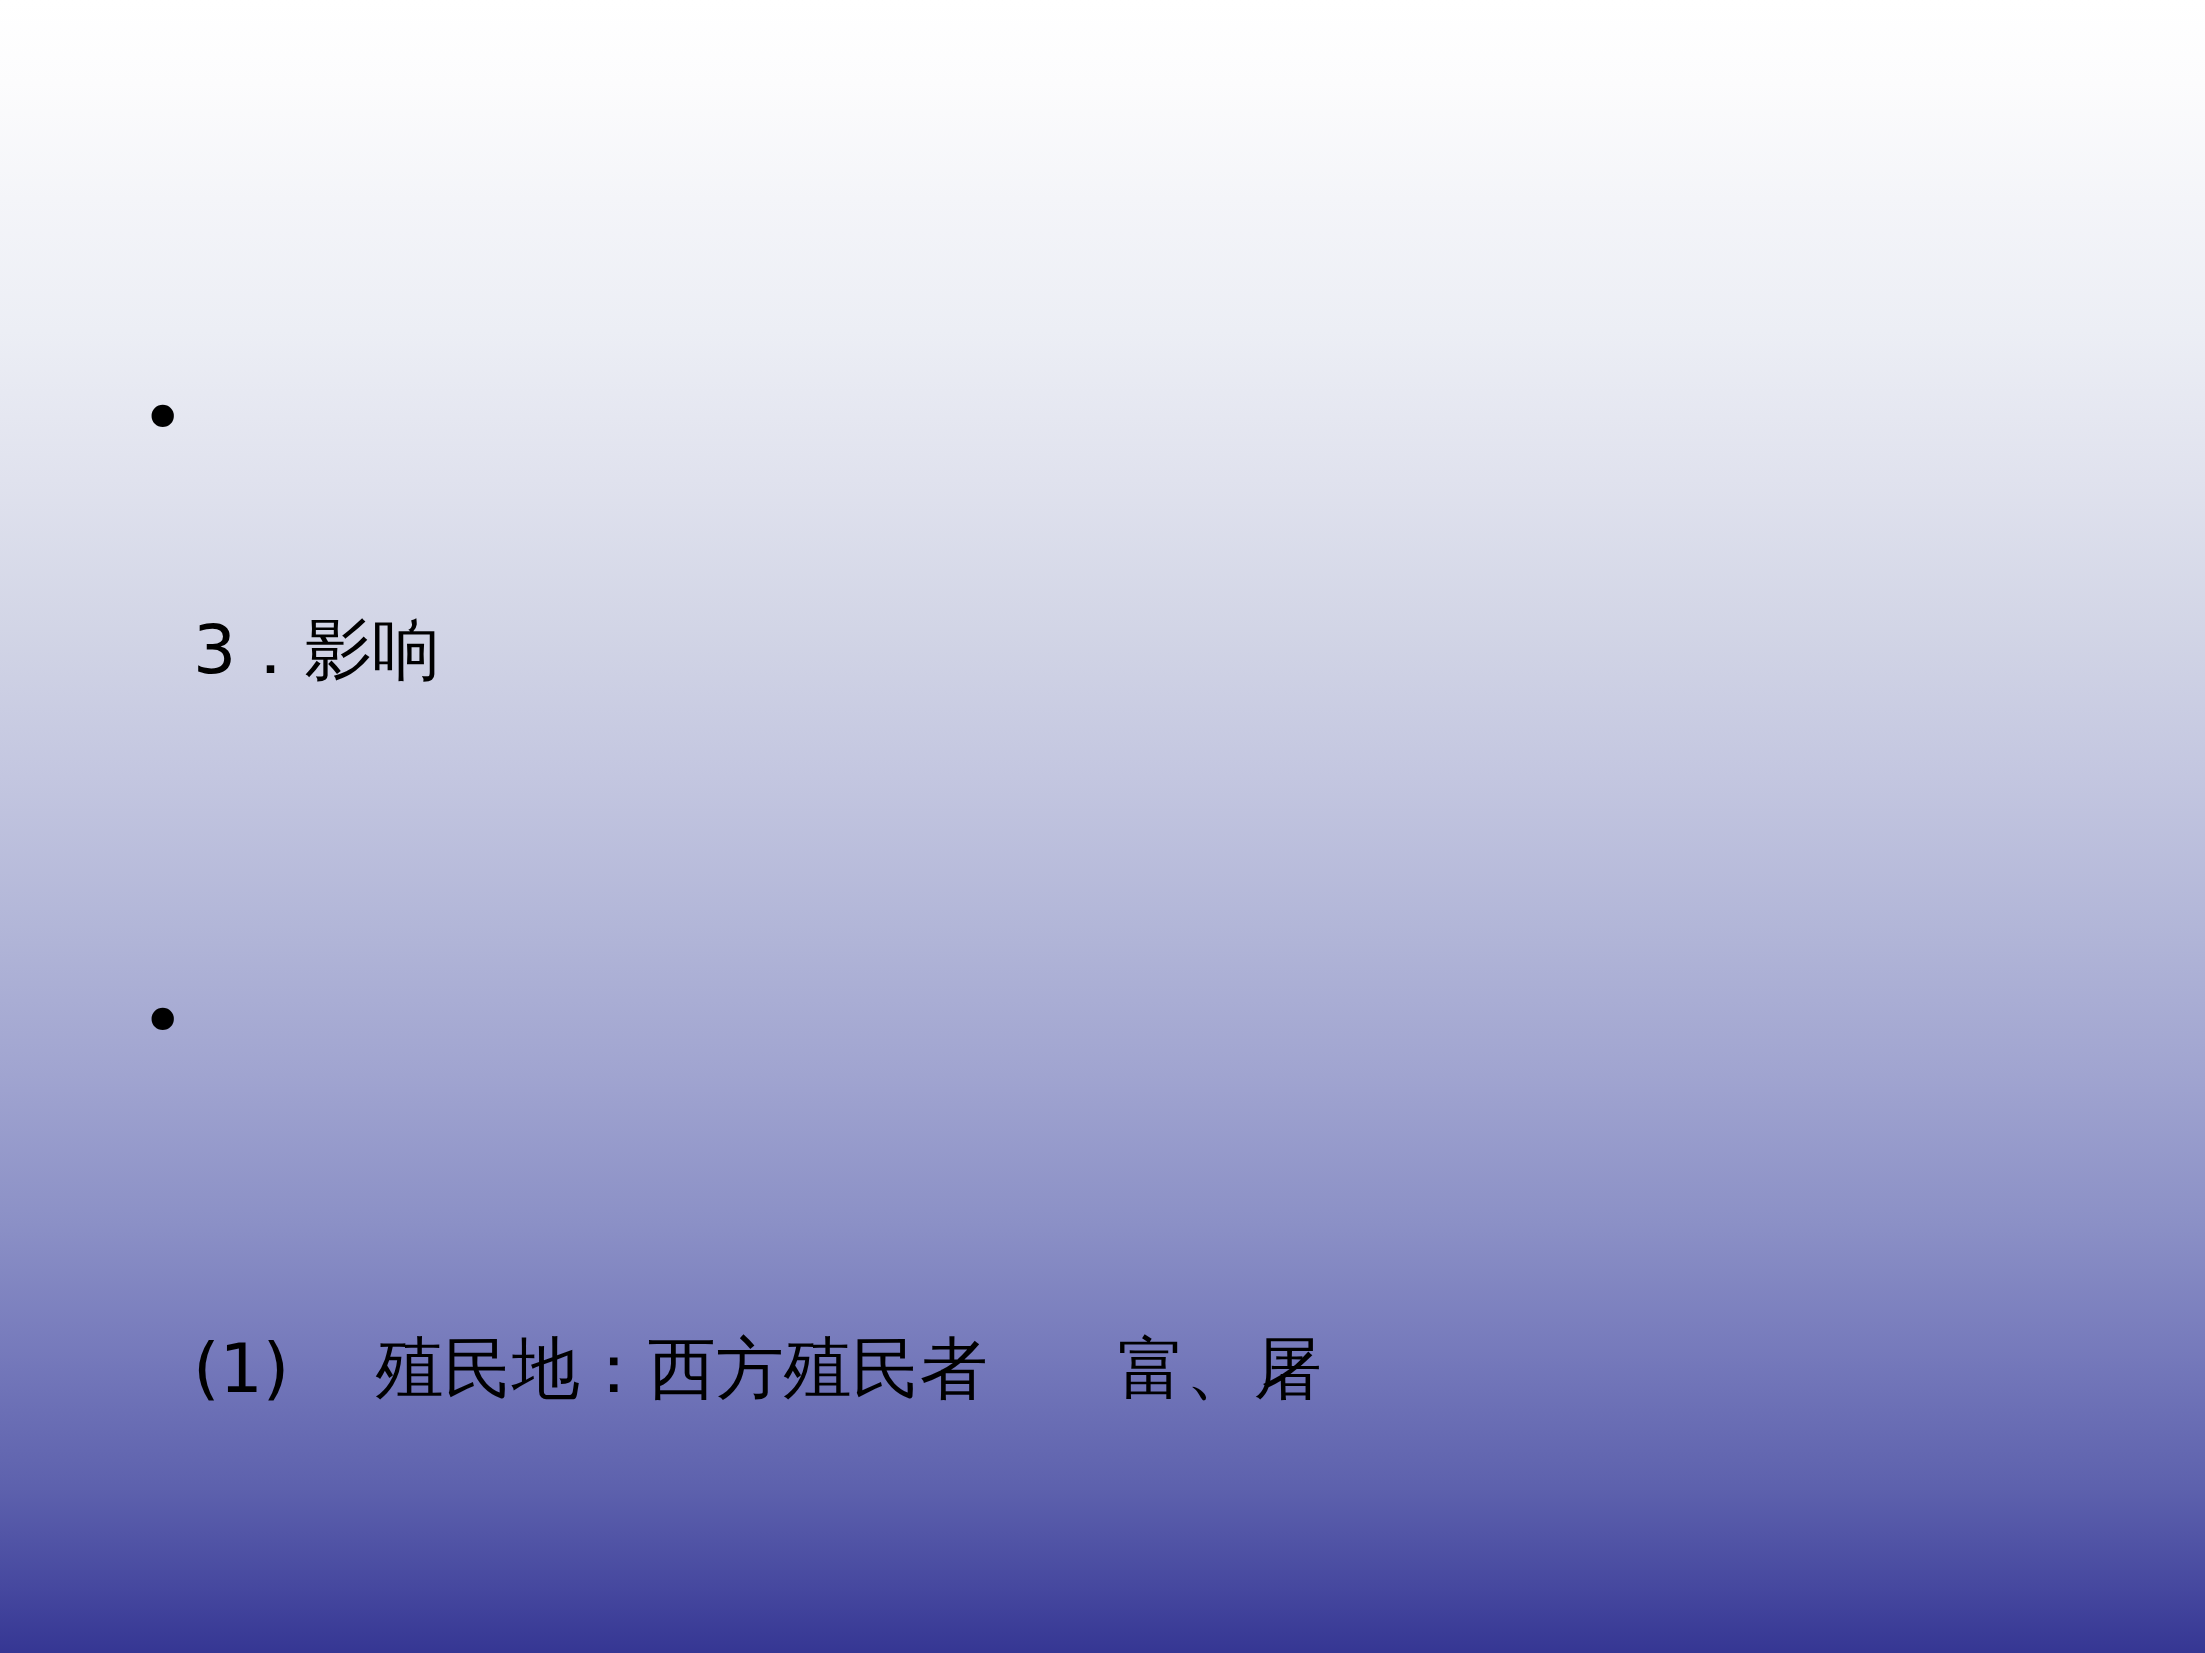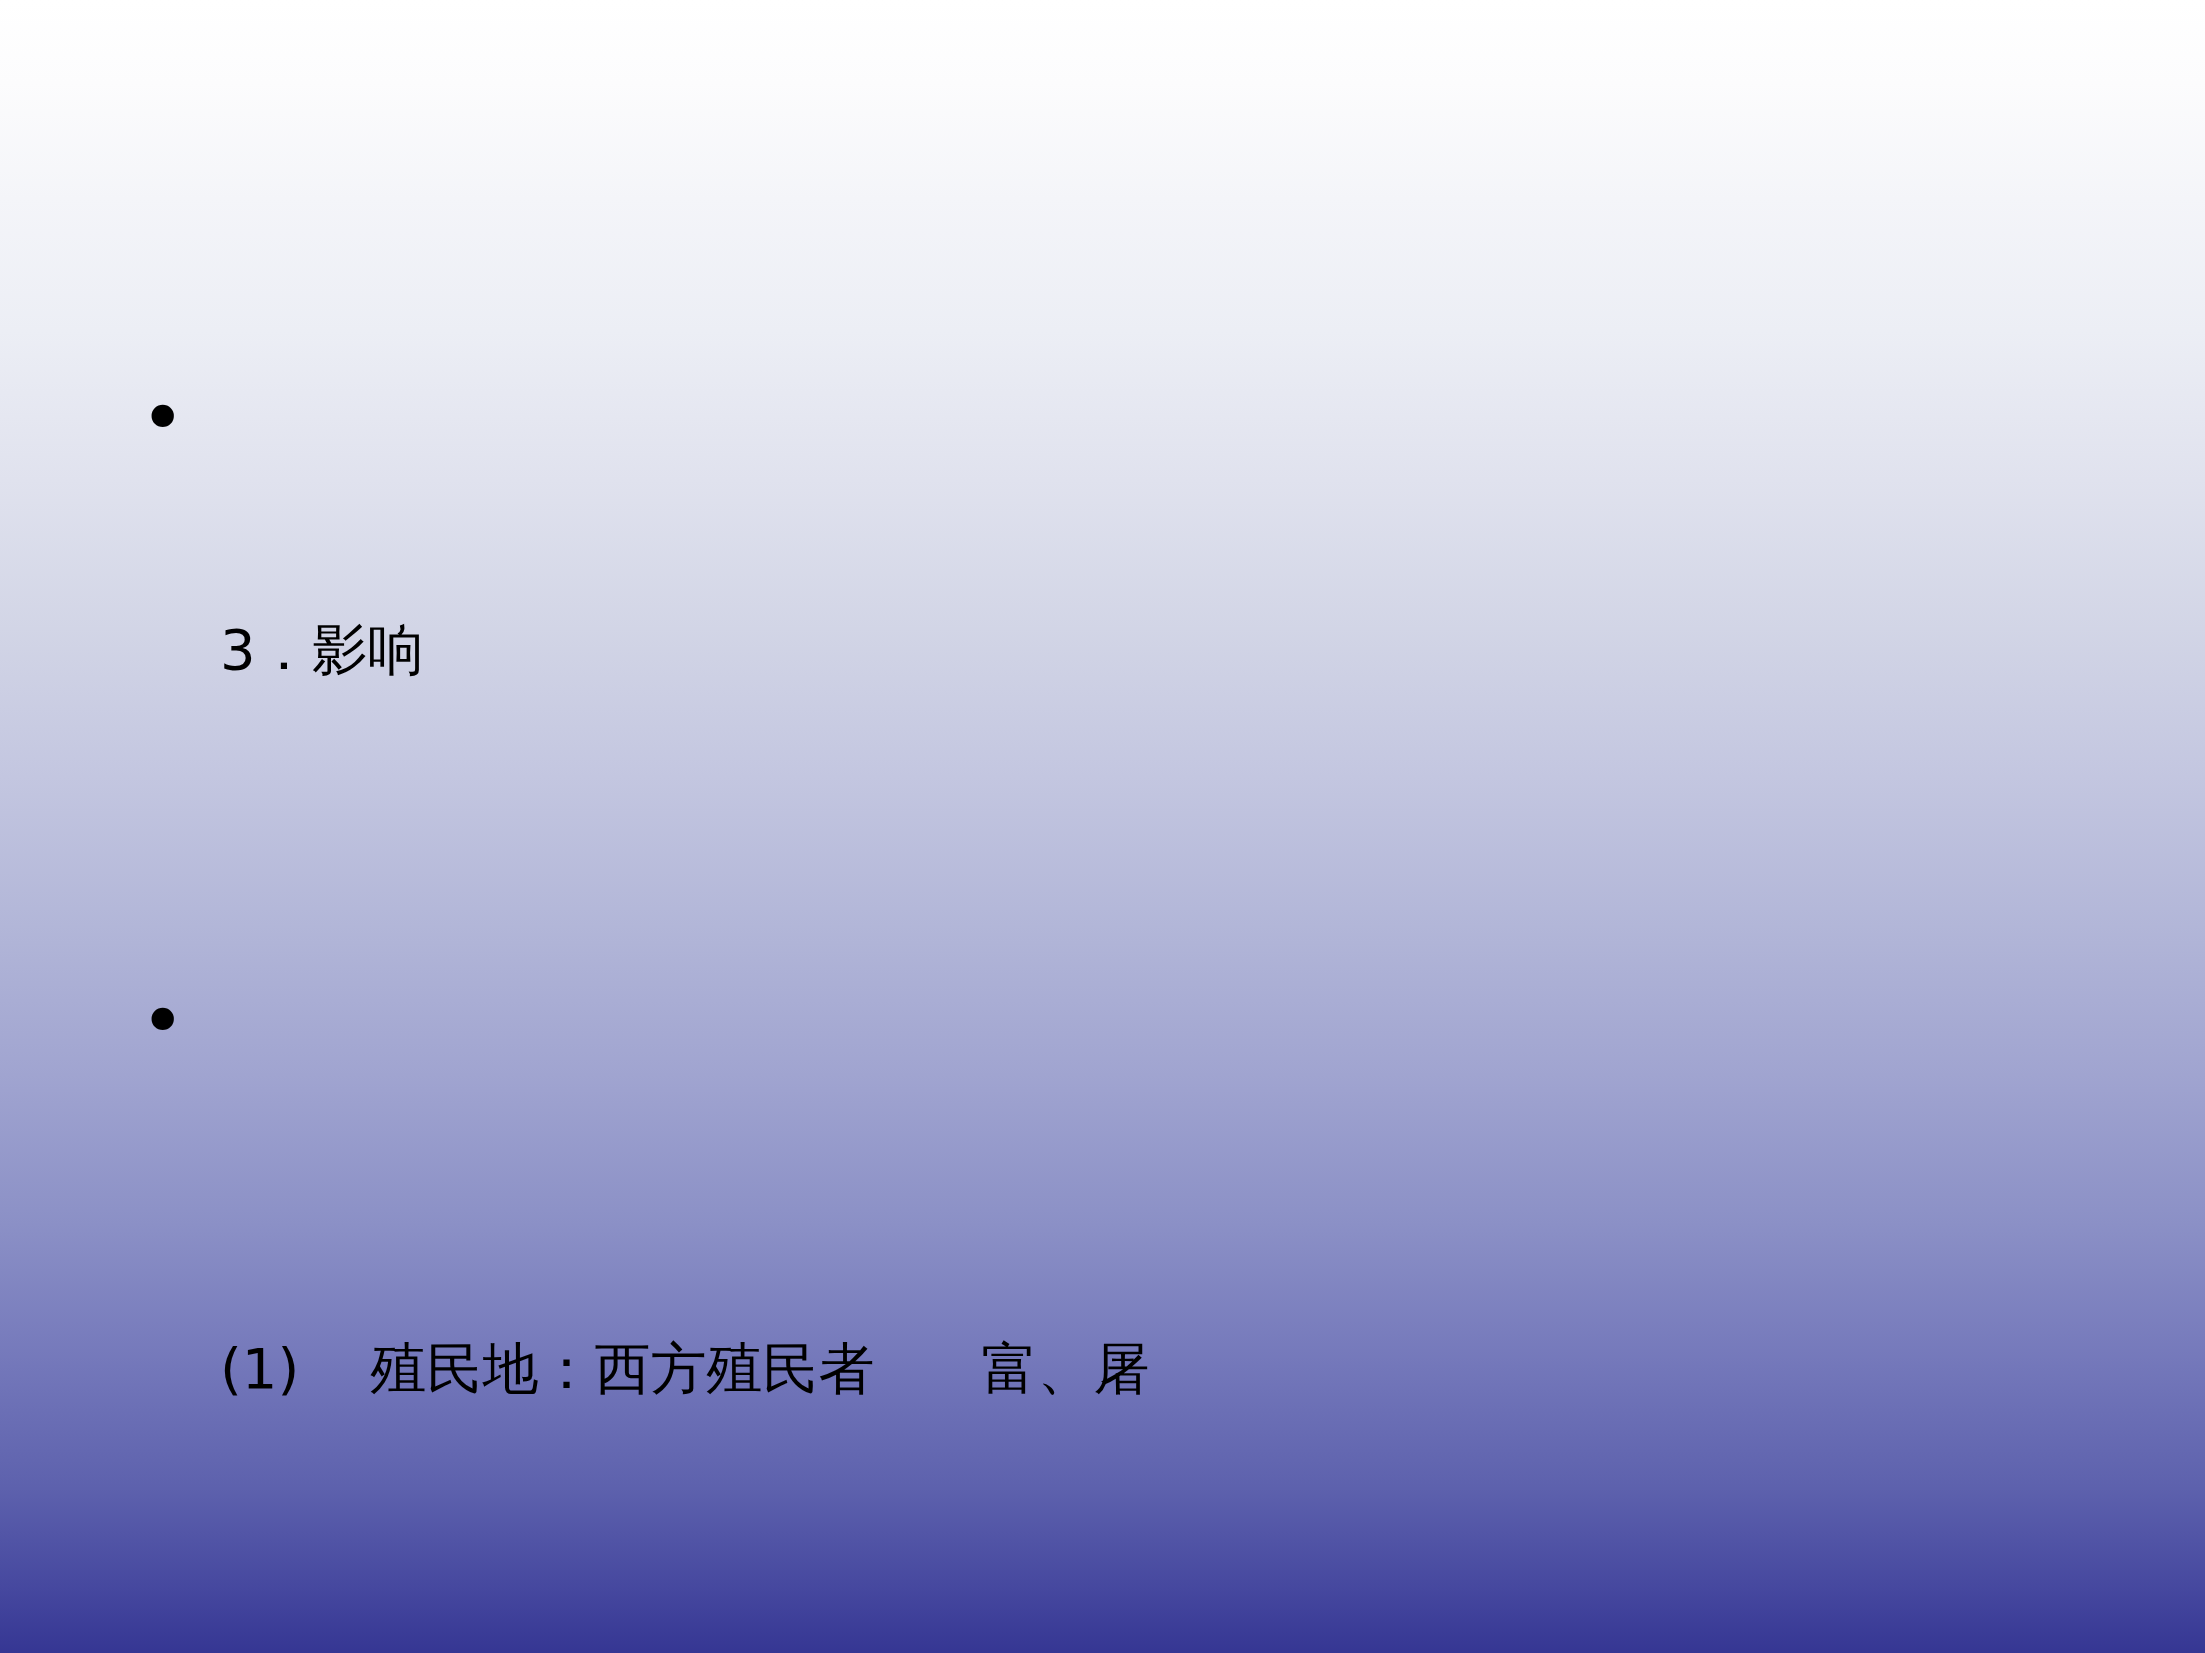--- a/index.html
+++ b/index.html
@@ -57,26 +57,25 @@
     line-height: 116px;
     color: #000000;
     text-align: left;
     padding-left: 17px;
     box-sizing: border-box;
     user-select: none;
   }
 
   .bullet-body {
     flex: 1 1 auto;
-    font-size: 56px;
+    font-size: 68px;
     line-height: 116px;
     letter-spacing: 0px;
     white-space: pre-wrap;
     word-break: break-all;
-    margin-left: 27px;
   }
 
   .ln {
     display: block;
     min-height: 116px;
   }
 
   .gap-2 { display: inline-block; width: 2ch; }
   .gap-3 { display: inline-block; width: 3ch; }
 </style>

